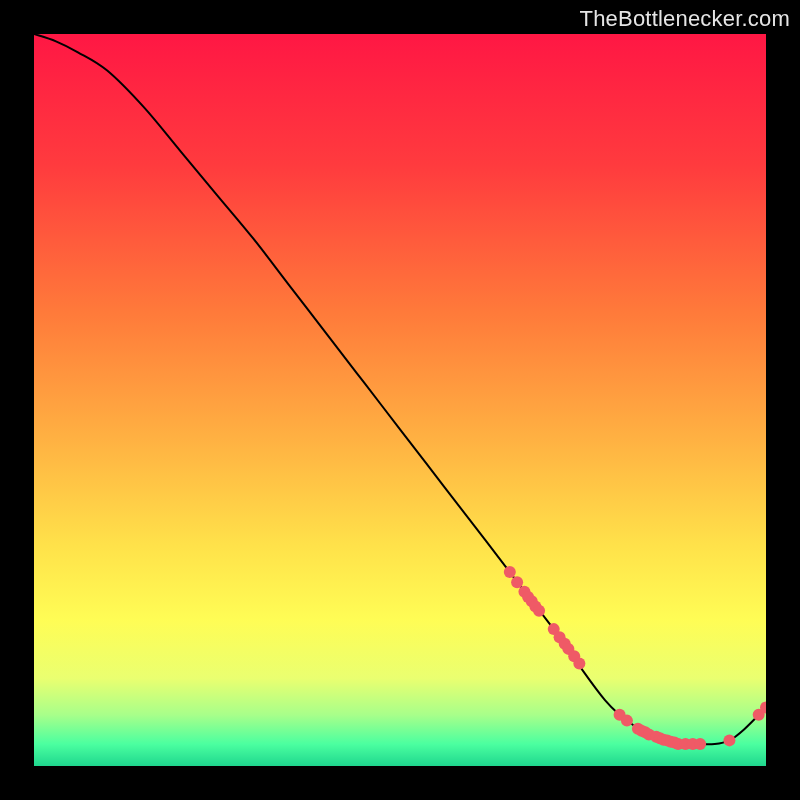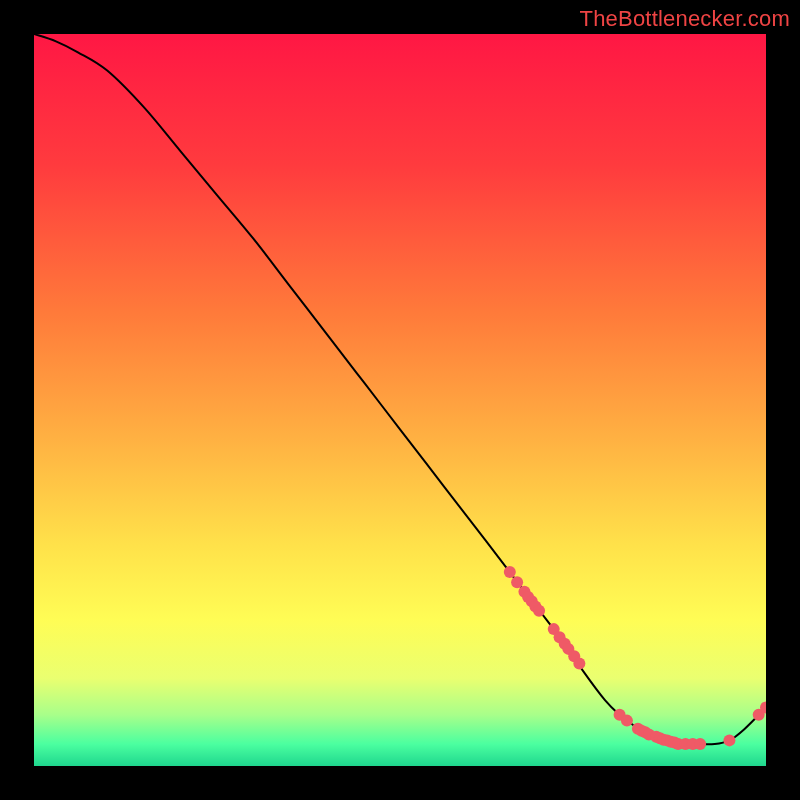--- a/index.html
+++ b/index.html
@@ -8,21 +8,21 @@
     height: 800px;
     background: #000;
     position: relative;
     font-family: Arial, Helvetica, sans-serif;
     overflow: hidden;
   }
   .watermark {
     position: absolute;
     top: 6px;
     right: 10px;
-    color: #ef4444;
+    color: #e5e5e5;
     font-size: 22px;
     font-weight: 500;
     letter-spacing: 0.2px;
     z-index: 30;
   }
   .plot {
     position: absolute;
     left: 34px;
     top: 34px;
     width: 732px;

